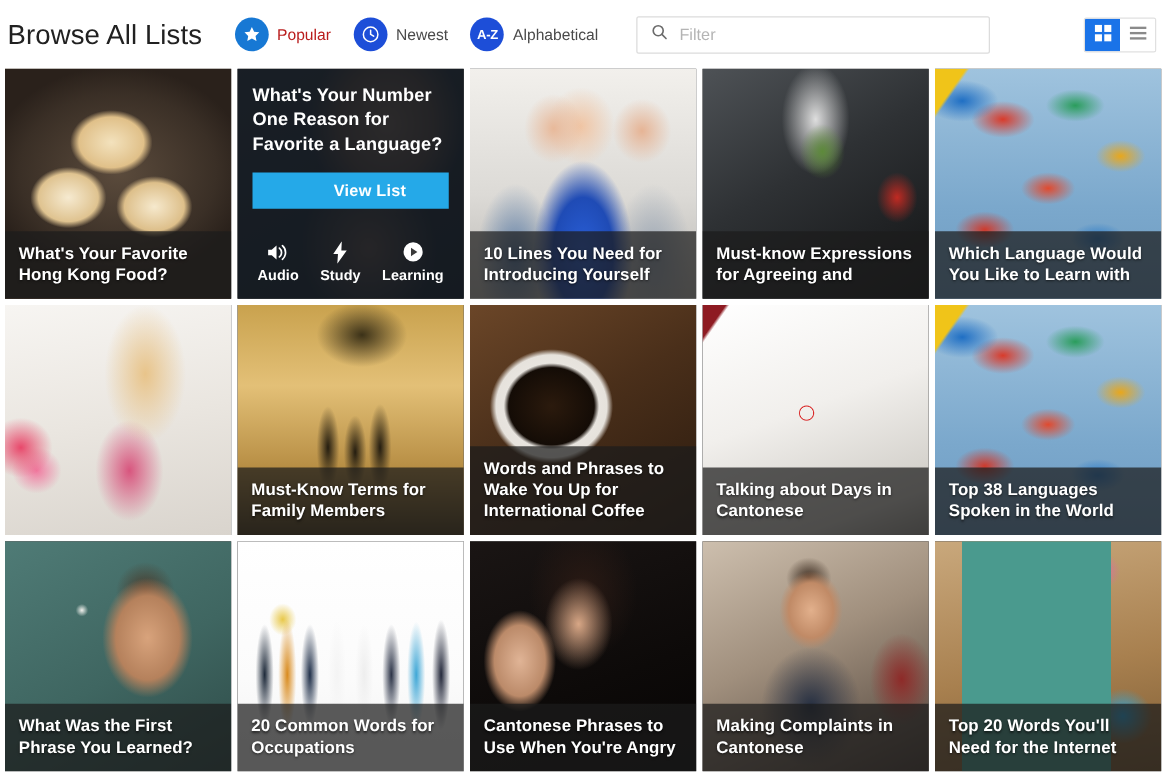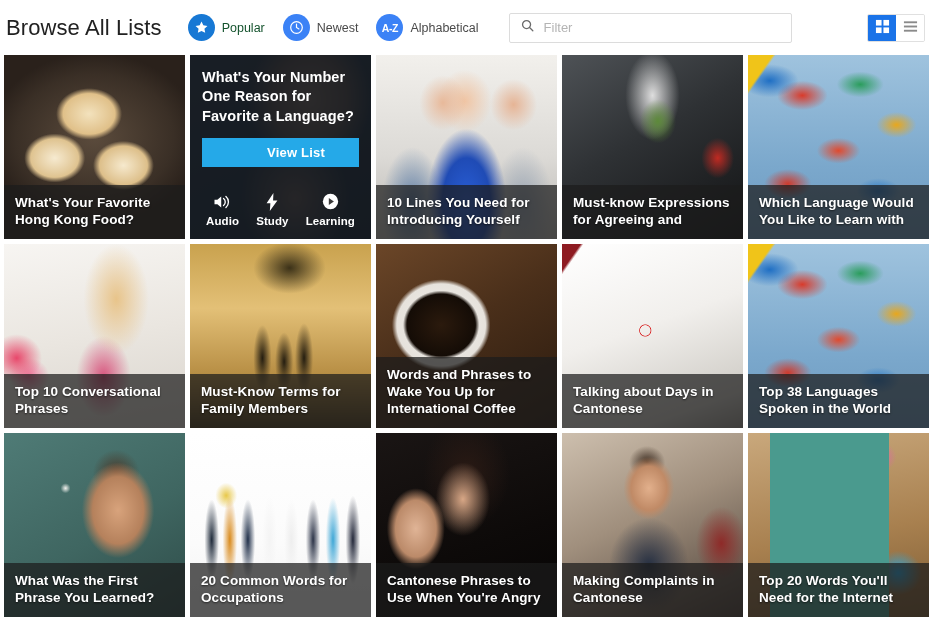--- a/index.html
+++ b/index.html
@@ -32,24 +32,24 @@
   .sort {
     display: flex; align-items: center; gap: 7px;
     cursor: pointer; user-select: none;
   }
   .sort-badge {
     width: 27px; height: 27px; border-radius: 50%;
     display: flex; align-items: center; justify-content: center;
     flex: none;
   }
   .sort-badge.active { background: #1778d4; }
-  .sort-badge.inactive { background: #3b82f6; }
+  .sort-badge.inactive { background: #1d4ed8; }
   .sort-badge svg { display: block; }
   .sort-label { font-size: 12.5px; color: #4a4a4a; white-space: nowrap; }
-  .sort-label.active { color: #14532d; }
+  .sort-label.active { color: #b91c1c; }
   .az-text {
     font-size: 10.5px; font-weight: 700; color: #ffffff;
     letter-spacing: -.3px; font-family: "Liberation Sans", sans-serif;
   }
 
   
   .search-wrap {
     margin-left: 30px;
     width: 283px; height: 30px;
     border: 1px solid #dcdcdc;
@@ -326,21 +326,20 @@
     <div class="card-title">Which Language Would You Like to Learn with</div>
   </div>
 
   <div class="card">
     <div class="card-photo" style="background:
            radial-gradient(ellipse 14% 13% at 7% 62%, #e8486b 0%, rgba(232,72,107,0) 100%),
            radial-gradient(ellipse 11% 10% at 14% 72%, #f07aa0 0%, rgba(240,122,160,0) 100%),
            radial-gradient(ellipse 18% 30% at 62% 30%, #e8c48a 0%, rgba(232,196,138,0) 100%),
            radial-gradient(ellipse 15% 22% at 55% 72%, #d8557e 0%, rgba(216,85,126,0) 100%),
            linear-gradient(170deg, #f7f5f2 0%, #eae6e0 50%, #d9d4cd 100%);"></div>
-    <div class="card-title">Top 10 Conversational Phrases</div>
   </div>
 
   <div class="card">
     <div class="card-photo" style="background:
            radial-gradient(ellipse 5% 18% at 40% 62%, #241d10 0%, rgba(36,29,16,0) 100%),
            radial-gradient(ellipse 5% 16% at 52% 64%, #241d10 0%, rgba(36,29,16,0) 100%),
            radial-gradient(ellipse 5% 19% at 63% 62%, #241d10 0%, rgba(36,29,16,0) 100%),
            radial-gradient(ellipse 20% 14% at 55% 13%, #3b3118 0%, rgba(59,49,24,0) 100%),
            linear-gradient(180deg, #c9a24e 0%, #e3c077 35%, #b88f45 70%, #4a3a1c 100%);"></div>
     <div class="card-title">Must-Know Terms for Family Members</div>

